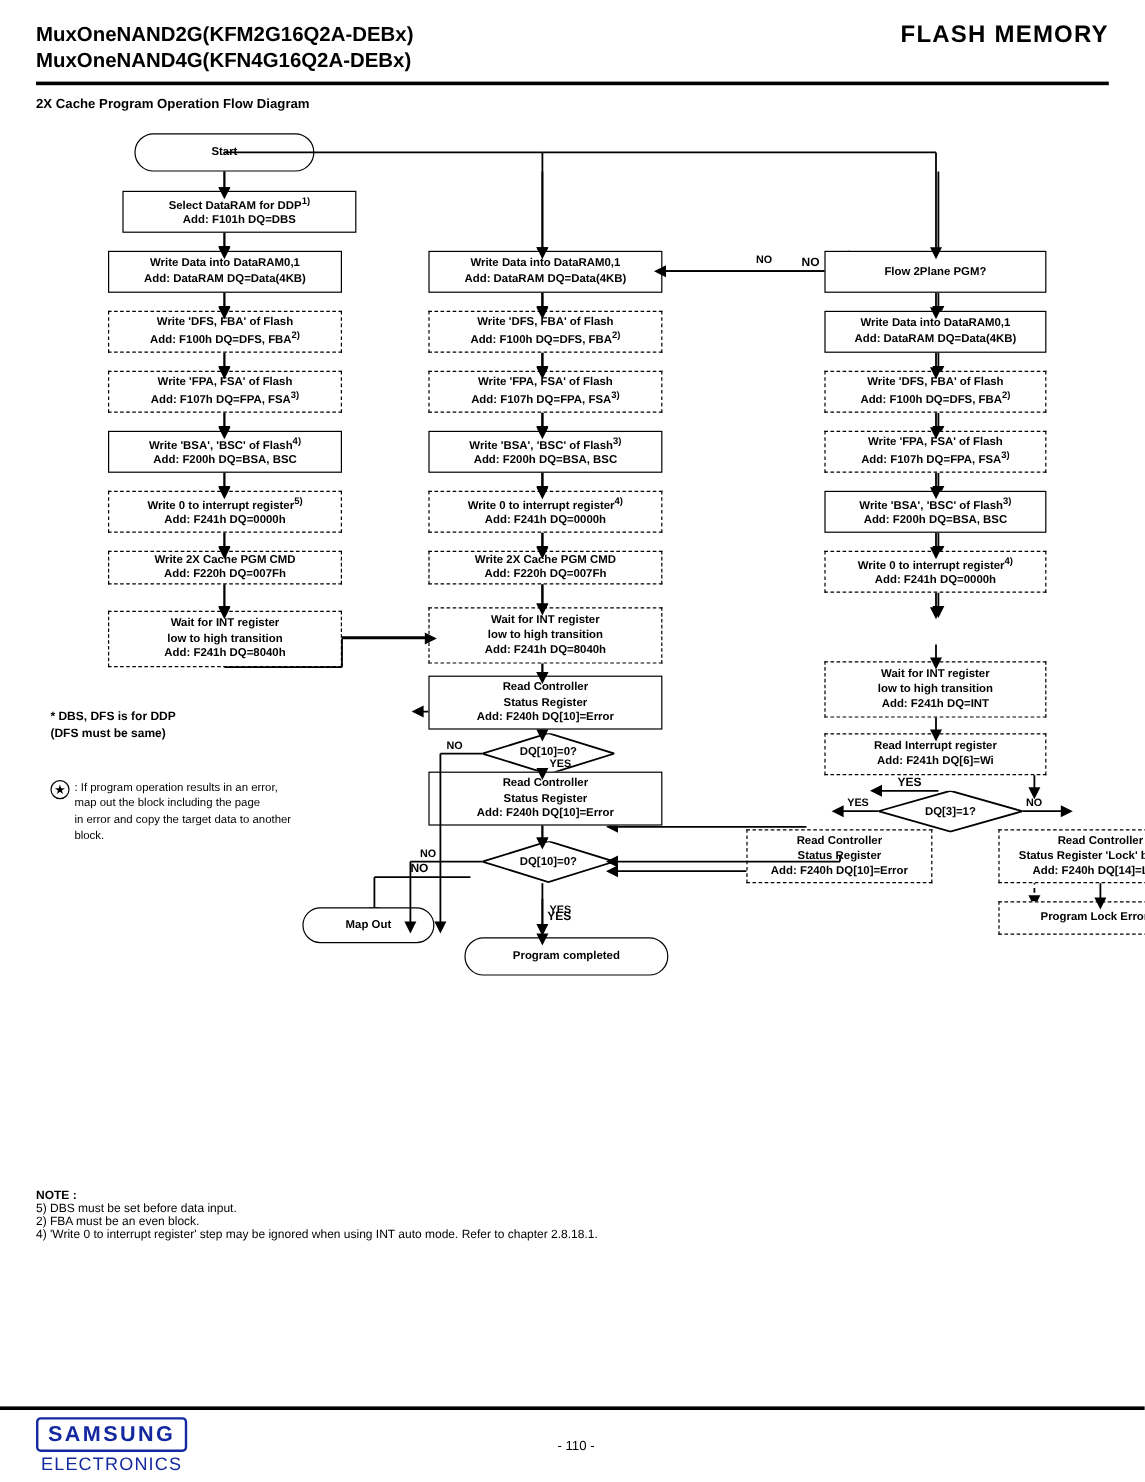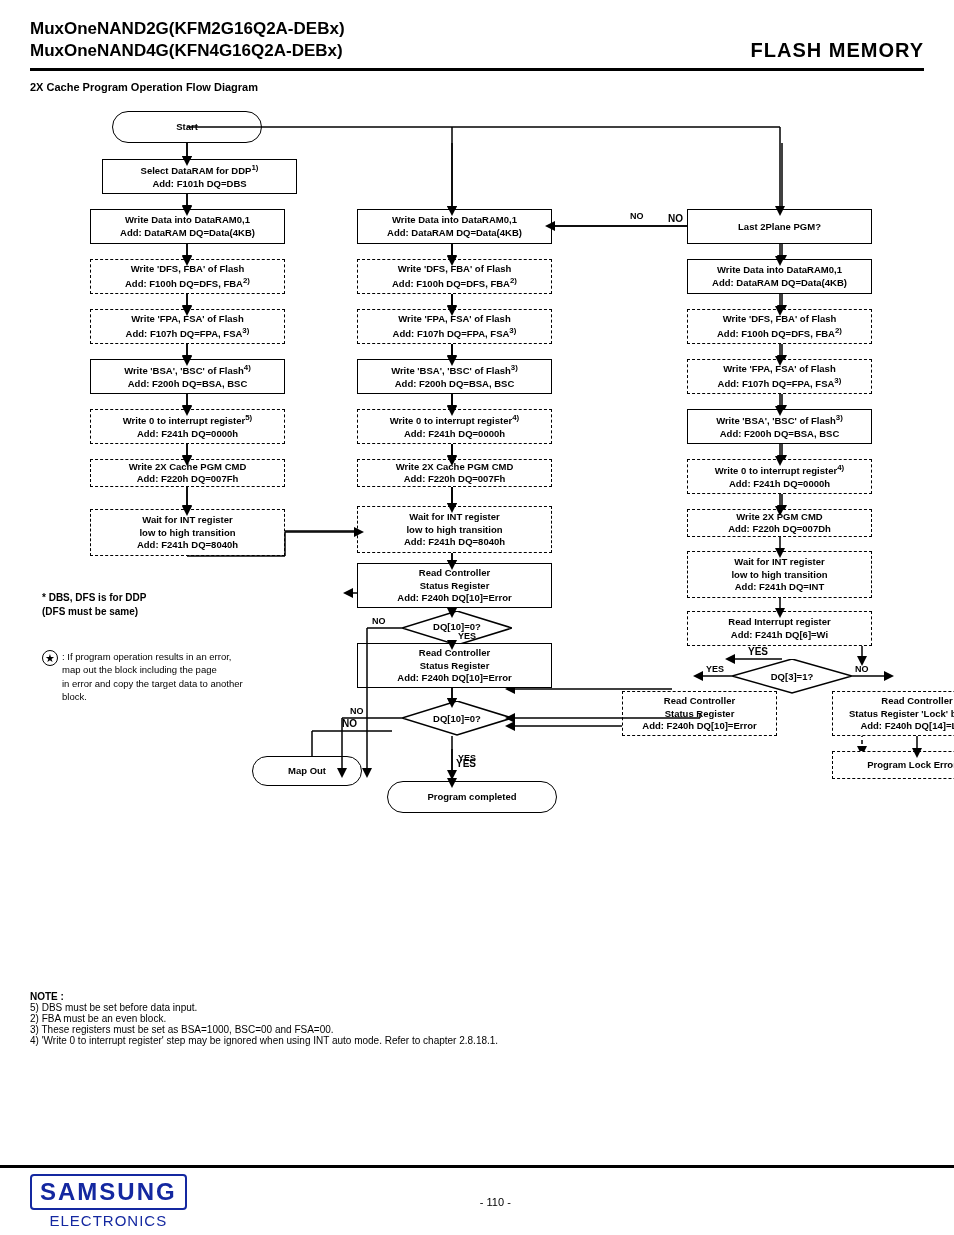--- a/index.html
+++ b/index.html
@@ -17,21 +17,21 @@
       min-height: 1235px;
       background: #fff;
       padding: 18px 30px 10px 30px;
       position: relative;
     }
 
     
     .header {
       display: flex;
       justify-content: space-between;
-      align-items: flex-end;
+      align-items: flex-start;
       border-bottom: 3px solid #000;
       padding-bottom: 6px;
       margin-bottom: 10px;
     }
     .header-left {
       font-size: 17px;
       font-weight: bold;
       line-height: 1.3;
     }
     .header-right {
@@ -105,21 +105,21 @@
       align-items: center;
       justify-content: space-between;
       padding: 6px 30px;
     }
     .footer-logo {
       display: flex;
       flex-direction: column;
       align-items: center;
     }
     .footer-logo .samsung {
-      font-size: 24px;
+      font-size: 18px;
       font-weight: bold;
       color: #1428A0;
       letter-spacing: 2px;
       border: 2.5px solid #1428A0;
       padding: 2px 8px;
       border-radius: 4px;
     }
     .footer-logo .electronics {
       font-size: 15px;
       color: #1428A0;
@@ -369,40 +369,37 @@
 
     <div class="fc-box stadium" style="left:220px; top:655px; width:110px; height:30px;">
       <span>Map Out</span>
     </div>
 
     <div class="fc-box stadium" style="left:355px; top:680px; width:170px; height:32px;">
       <span>Program completed</span>
     </div>
 
     <div class="fc-box" style="left:655px; top:108px; width:185px; height:35px; padding:2px;">
-      <span>Last 2Plane PGM?</span>
+      <span>Flow 2Plane PGM?</span>
     </div>
 
     <div class="fc-box" style="left:655px; top:158px; width:185px; height:35px; padding:2px;">
       <span>Write Data into DataRAM0,1<br>Add: DataRAM DQ=Data(4KB)</span>
     </div>
     <div class="fc-box dashed" style="left:655px; top:208px; width:185px; height:35px; padding:2px;">
       <span>Write 'DFS, FBA' of Flash<br>Add: F100h DQ=DFS, FBA<sup>2)</sup></span>
     </div>
     <div class="fc-box dashed" style="left:655px; top:258px; width:185px; height:35px; padding:2px;">
       <span>Write 'FPA, FSA' of Flash<br>Add: F107h DQ=FPA, FSA<sup>3)</sup></span>
     </div>
     <div class="fc-box" style="left:655px; top:308px; width:185px; height:35px; padding:2px;">
       <span>Write 'BSA', 'BSC' of Flash<sup>3)</sup><br>Add: F200h DQ=BSA, BSC</span>
     </div>
     <div class="fc-box dashed" style="left:655px; top:358px; width:185px; height:35px; padding:2px;">
       <span>Write 0 to interrupt register<sup>4)</sup><br>Add: F241h DQ=0000h</span>
-    </div>
-    <div class="fc-box dashed" style="left:655px; top:408px; width:185px; height:28px; padding:2px;">
-      <span>Write 2X PGM CMD<br>Add: F220h DQ=007Dh</span>
     </div>
     <div class="fc-box dashed" style="left:655px; top:450px; width:185px; height:47px; padding:2px;">
       <span>Wait for INT register<br>low to high transition<br>Add: F241h DQ=INT</span>
     </div>
     <div class="fc-box dashed" style="left:655px; top:510px; width:185px; height:35px; padding:2px;">
       <span>Read Interrupt register<br>Add: F241h DQ[6]=Wi</span>
     </div>
 
     <div style="position:absolute; left:700px; top:558px; width:120px; height:35px; display:flex; align-items:center; justify-content:center;">
       <svg width="120" height="35" style="position:absolute;top:0;left:0;">
@@ -533,21 +530,20 @@
       <polygon points="880,647 885,657 890,647" fill="#000"></polygon>
 
     </svg>
 
   </div>
 
   <div class="notes-area" style="margin-top:20px;">
     <div class="note-title">NOTE :</div>
     <div>5) DBS must be set before data input.</div>
     <div>2) FBA must be an even block.</div>
-    <div>3) These registers must be set as BSA=1000, BSC=00 and FSA=00.</div>
     <div>4) 'Write 0 to interrupt register' step may be ignored when using INT auto mode. Refer to chapter 2.8.18.1.</div>
   </div>
 
   <div class="footer">
     <div class="footer-logo">
       <div class="samsung">SAMSUNG</div>
       <div class="electronics">ELECTRONICS</div>
     </div>
     <div class="footer-page">- 110 -</div>
     <div style="width:120px;"></div>

